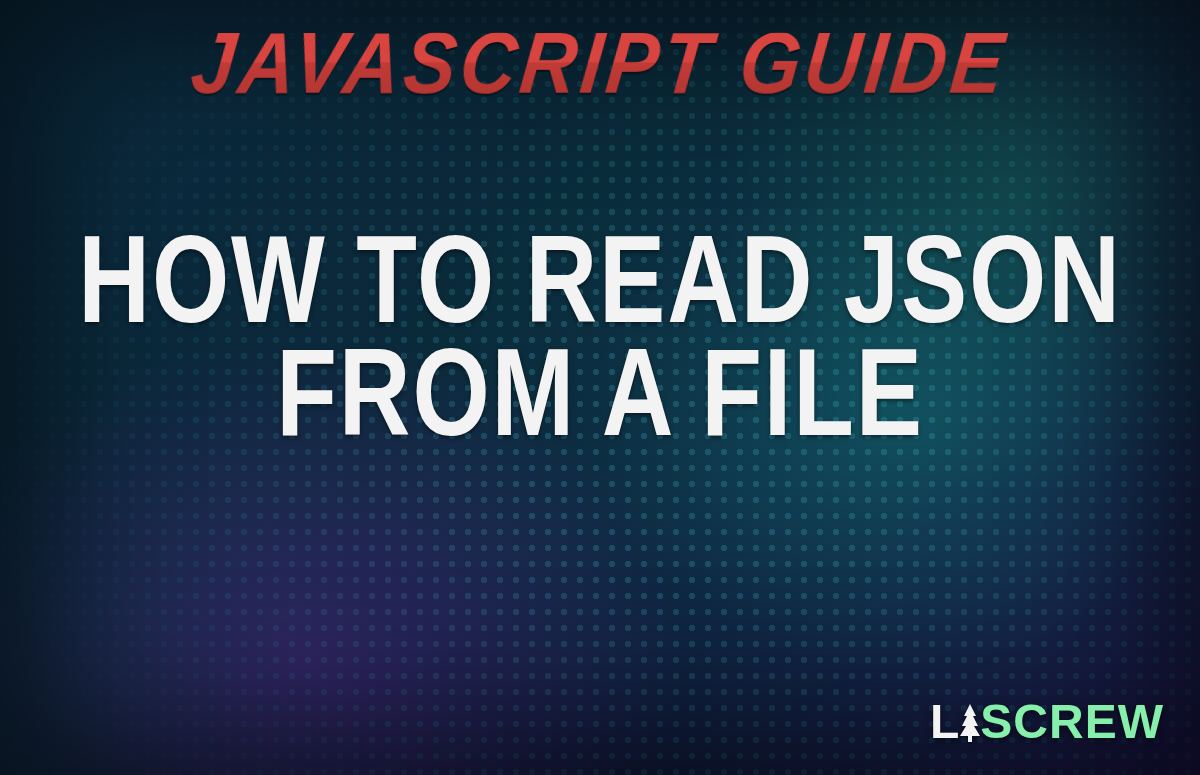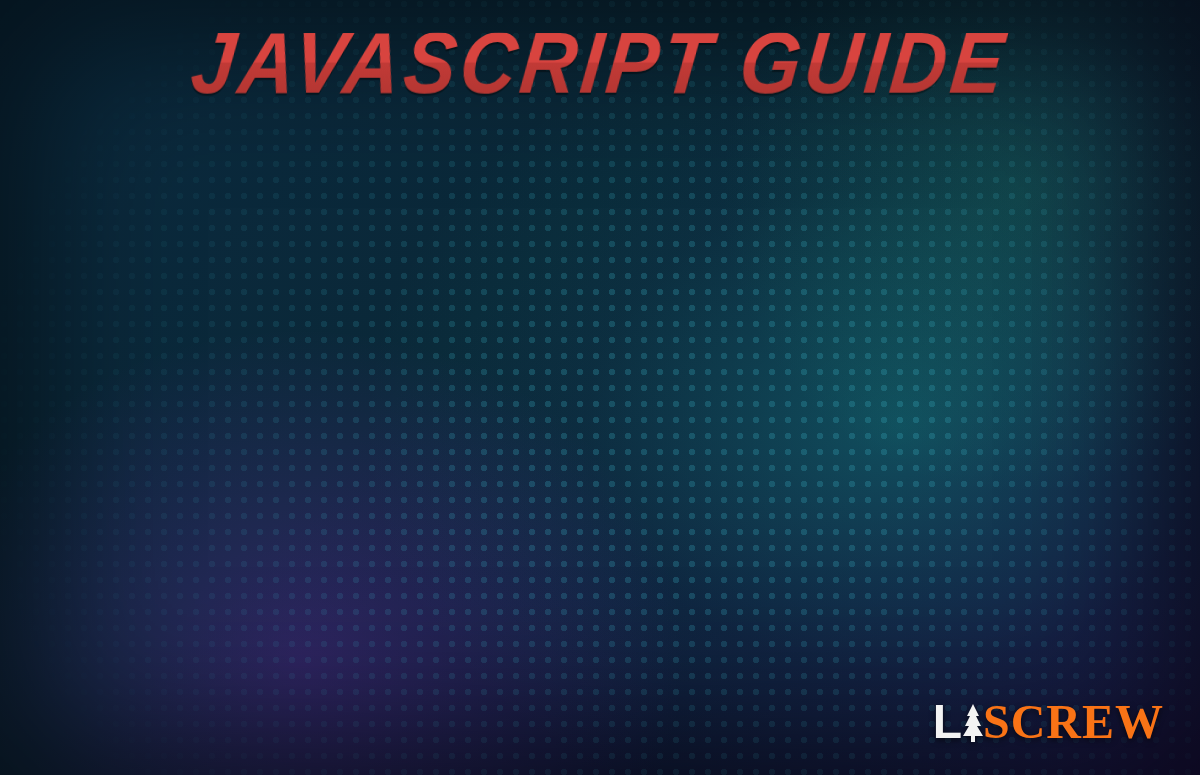--- a/index.html
+++ b/index.html
@@ -88,40 +88,44 @@
   display: flex;
   align-items: baseline;
   font-family: Arial, sans-serif;
   font-weight: 900;
   font-size: 48px;
   letter-spacing: 1px;
   text-transform: uppercase;
   filter: drop-shadow(0 2px 3px rgba(0,0,0,0.6));
 }
 .logo-linux { color: #f3f3f3; display: flex; align-items: baseline; }
-.logo-screw { color: #f97316; font-family: Liberation Serif, serif; }
+.logo-screw { color: #86efac; }
 .tree-icon {
   display: inline-block;
   width: 24px;
   height: 42px;
   margin: 0 -2px;
   position: relative;
   transform: translateY(6px);
 }
 .tree-icon svg { width: 100%; height: 100%; }
 </style>
 </head>
 <body>
 
 <div class="bg"></div>
 <div class="dots"></div>
 <div class="vignette"></div>
 
 <div class="content">
   <div class="subtitle">JAVASCRIPT GUIDE</div>
+  <div class="title-wrap">
+    <div class="title">HOW TO READ JSON</div>
+    <div class="title">FROM A FILE</div>
+  </div>
 </div>
 
 <div class="logo">
   <span class="logo-linux">
     <span>L</span>
     <span class="tree-icon">
       <svg viewBox="0 0 24 42">
         <path d="M12 2 L18 14 L15 14 L20 24 L16 24 L22 34 L2 34 L8 24 L4 24 L9 14 L6 14 Z" fill="#f3f3f3"></path>
         <rect x="10" y="34" width="4" height="6" fill="#f3f3f3"></rect>
       </svg>

